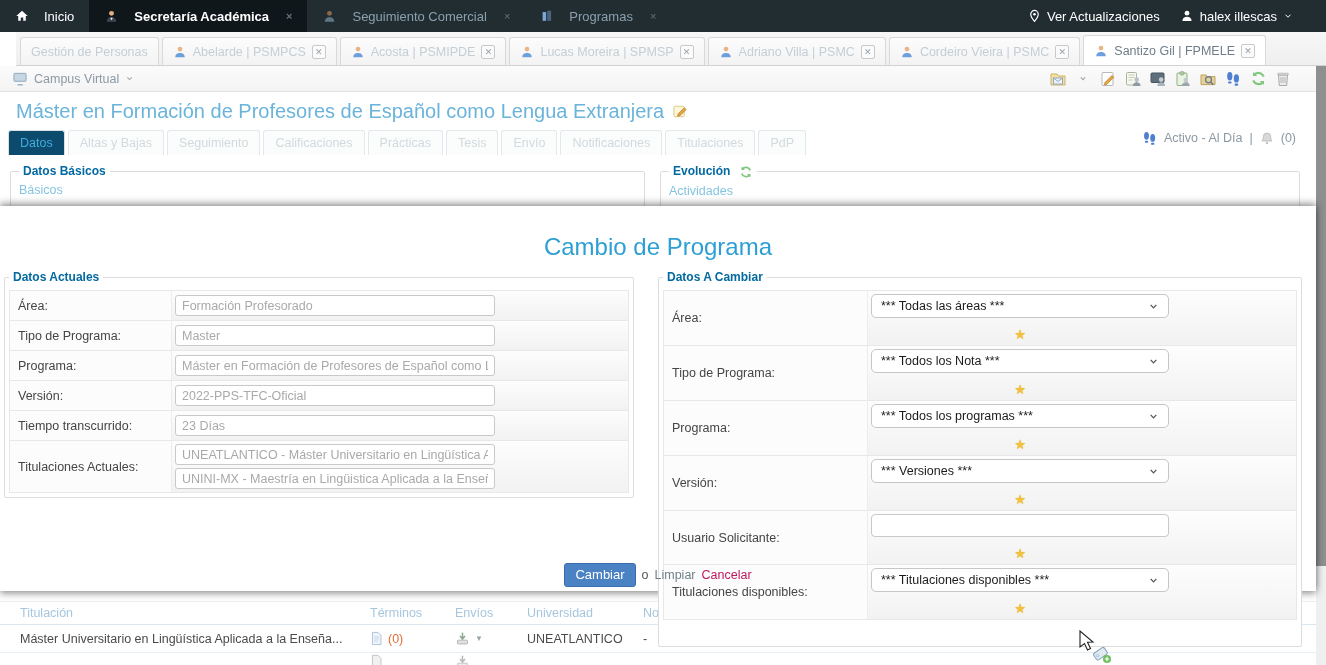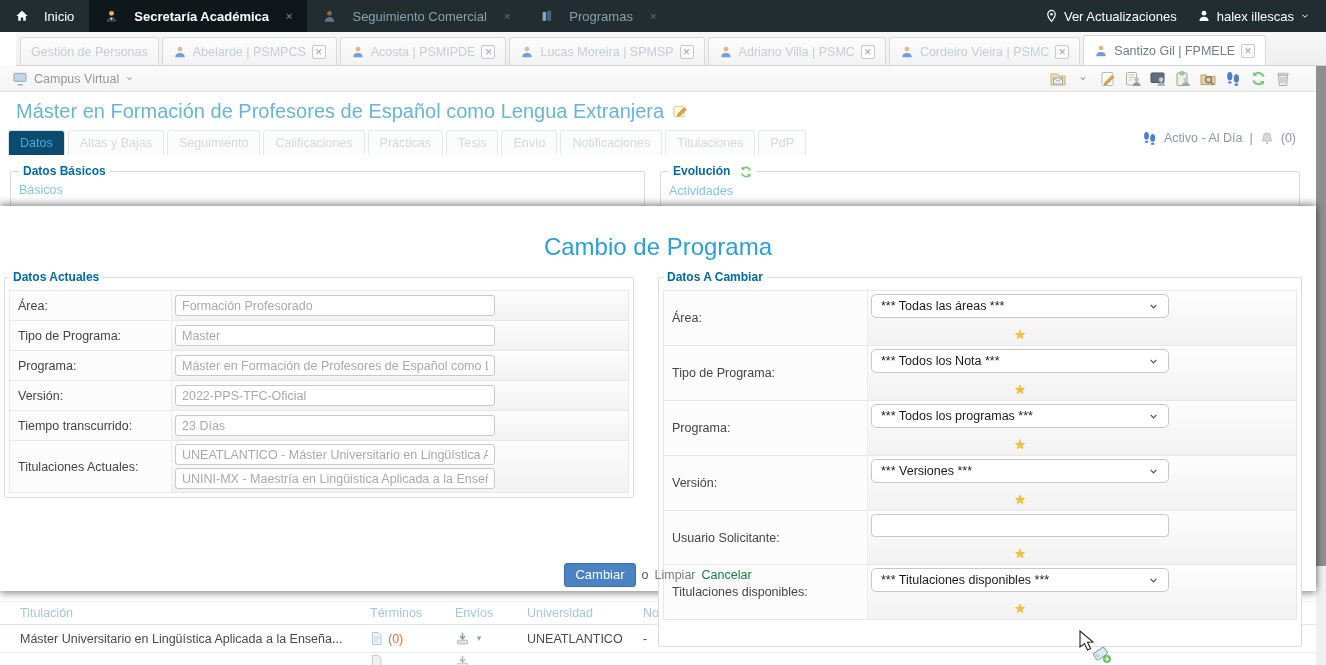--- a/index.html
+++ b/index.html
@@ -7,21 +7,21 @@
   body { font-family:"Liberation Sans","DejaVu Sans",sans-serif; }
   .screen { position:relative; width:1326px; height:665px; overflow:hidden; background:#fff; }
 
   
   .topbar { position:absolute; left:0; top:0; width:1326px; height:32px; background:#222d32; display:flex; align-items:stretch; color:#fff; }
   .topbar .tab { display:flex; align-items:center; gap:15px; padding:0 15px; font-size:13px; color:#fff; cursor:pointer; }
   .topbar .tab.dim { color:#8aa0ad; }
   .topbar .tab.active { background:#10171b; font-weight:bold; color:#fff; }
   .topbar .tab .x { color:#5f7480; font-size:11px; margin-left:2px; }
   .topbar .spacer { flex:1; }
-  .topbar .right { display:flex; align-items:center; gap:20px; padding-right:16px; font-size:13px; }
+  .topbar .right { display:flex; align-items:center; gap:20px; padding-right:33px; font-size:13px; }
   .topbar .right .item { display:flex; align-items:center; gap:6px; cursor:pointer; }
   .icon { display:inline-block; vertical-align:middle; }
 
   
   .persontabs { position:absolute; left:16px; top:32px; width:1326px; height:34px; background:linear-gradient(#f7f7f7,#efefef); border-bottom:1px solid #d2d2d2; display:flex; align-items:flex-end; padding-left:4px; }
   .ptab { display:flex; align-items:center; gap:6px; height:28px; margin-right:3px; padding:0 10px; border:1px solid #d9d9d9; border-bottom:none; border-radius:3px 3px 0 0; background:linear-gradient(#fcfcfc,#f3f3f3); font-size:12.5px; color:#c4ced5; cursor:pointer; white-space:nowrap; }
   .ptab.active { background:#fff; color:#6e7d89; height:30px; }
   .ptab .closebox { width:14px; height:14px; border:1px solid #c9c9c9; border-radius:2px; background:#fbfbfb; color:#98a2aa; font-size:9px; line-height:12px; text-align:center; }
 
   
@@ -64,21 +64,21 @@
   .fvalue { display:flex; flex-direction:column; gap:3px; padding:3px 0 3px 3px; }
   .ro-input { width:320px; height:21px; border:1px solid #c9c9c9; border-radius:3px; background:#fff; color:#a9a9a9; font-size:12.5px; padding:0 6px; font-family:inherit; }
   .editrow { display:flex; align-items:center; gap:9px; padding-left:3px; }
   .selectbox { width:298px; height:24px; border:1px solid #c6c6c6; border-radius:5px; background:#fff; display:flex; align-items:center; justify-content:space-between; padding:0 9px; font-size:12.5px; color:#1b1b1b; cursor:pointer; }
   .txt-input { width:298px; height:23px; border:1px solid #c9c9c9; border-radius:4px; background:#fff; font-size:12.5px; padding:0 6px; font-family:inherit; }
   .star { color:#f3c13a; font-size:13px; text-shadow:0 0 1px #d8a21f; }
   .modal .actions { position:absolute; left:0; top:357px; width:100%; display:flex; align-items:center; justify-content:center; gap:6px; font-size:12.5px; }
   .btn-primary { background:#4a82c4; border:1px solid #3a6cae; border-radius:3px; color:#fff; font-size:13px; padding:3px 10px 4px; cursor:pointer; font-family:inherit; }
   .or { color:#555; }
   .link-clear { color:#6f7f8c; cursor:pointer; }
-  .link-cancel { color:#15803d; cursor:pointer; }
+  .link-cancel { color:#be185d; cursor:pointer; }
 
   
   .btable { position:absolute; left:0; top:598px; width:1316px; height:67px; background:#fff; overflow:hidden; }
   .thead, .trow, .trow2 { display:grid; grid-template-columns:350px 85px 72px 116px 86px 98px 107px 106px 1fr; align-items:center; padding-left:20px; }
   .thead { height:24px; border-top:1px solid #eceff1; border-bottom:1px solid #d9e7f1; color:#a6c6de; font-size:12.5px; margin-top:3px; }
   .trow { height:28px; border-bottom:1px solid #e7eff5; font-size:12.5px; color:#4a4a4a; }
   .trow .cell { display:flex; align-items:center; gap:5px; }
   .orange { color:#e0703a; }
   .trow2 { height:20px; font-size:12.5px; color:#777; }
   .caret { font-size:8px; color:#9aa4ab; }

